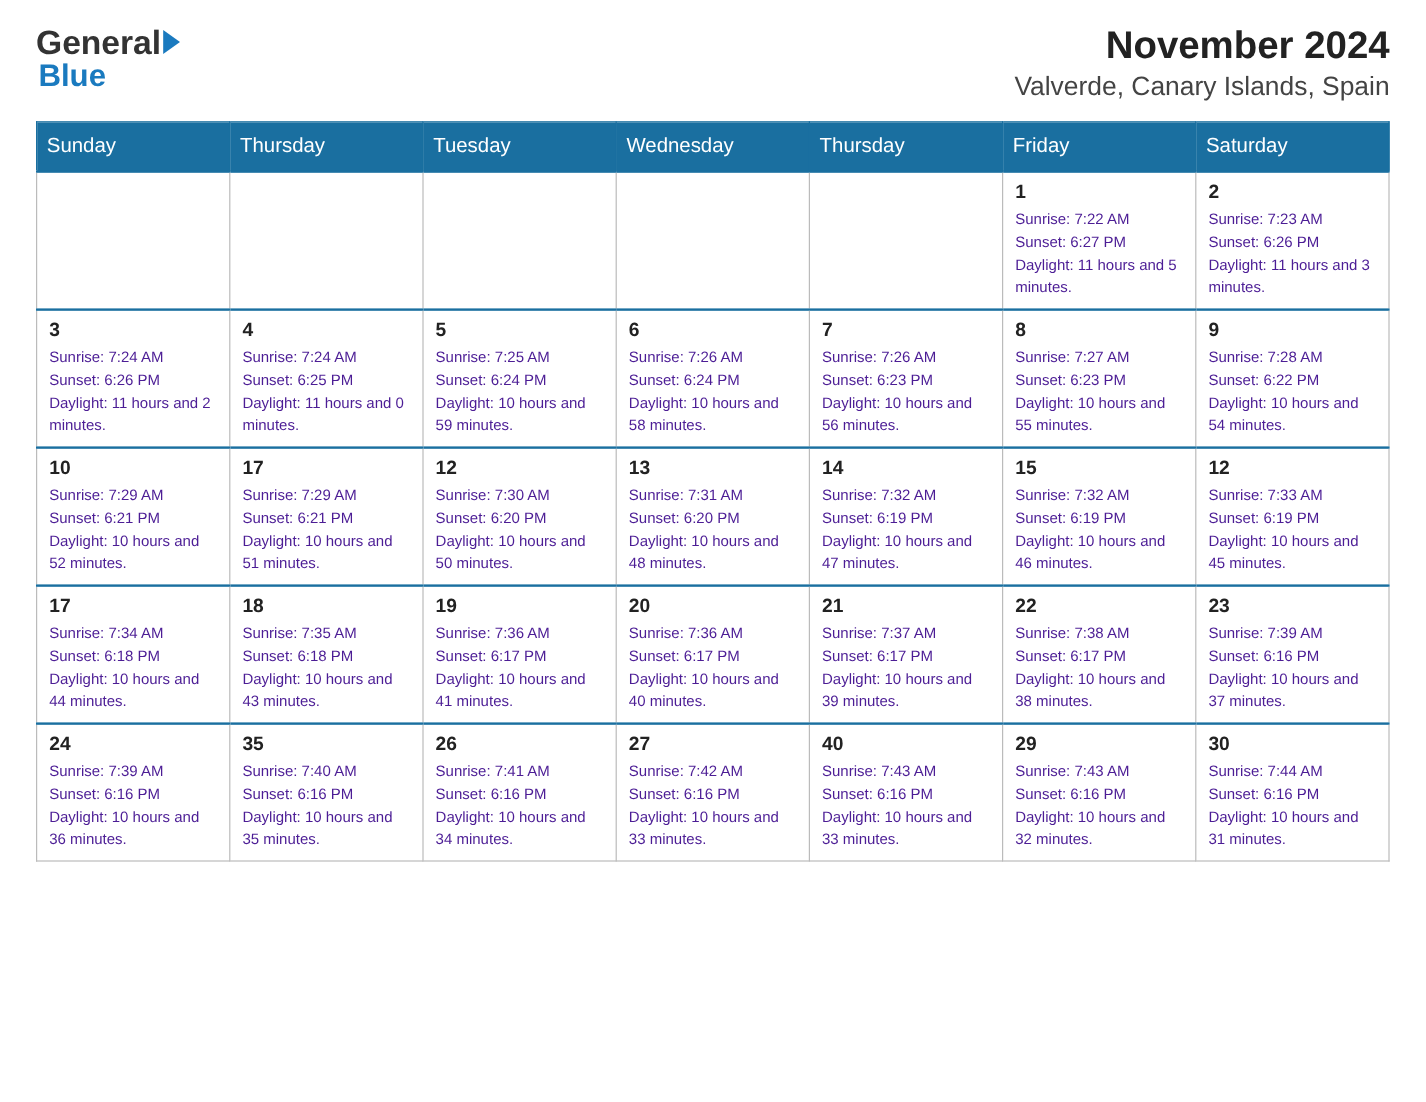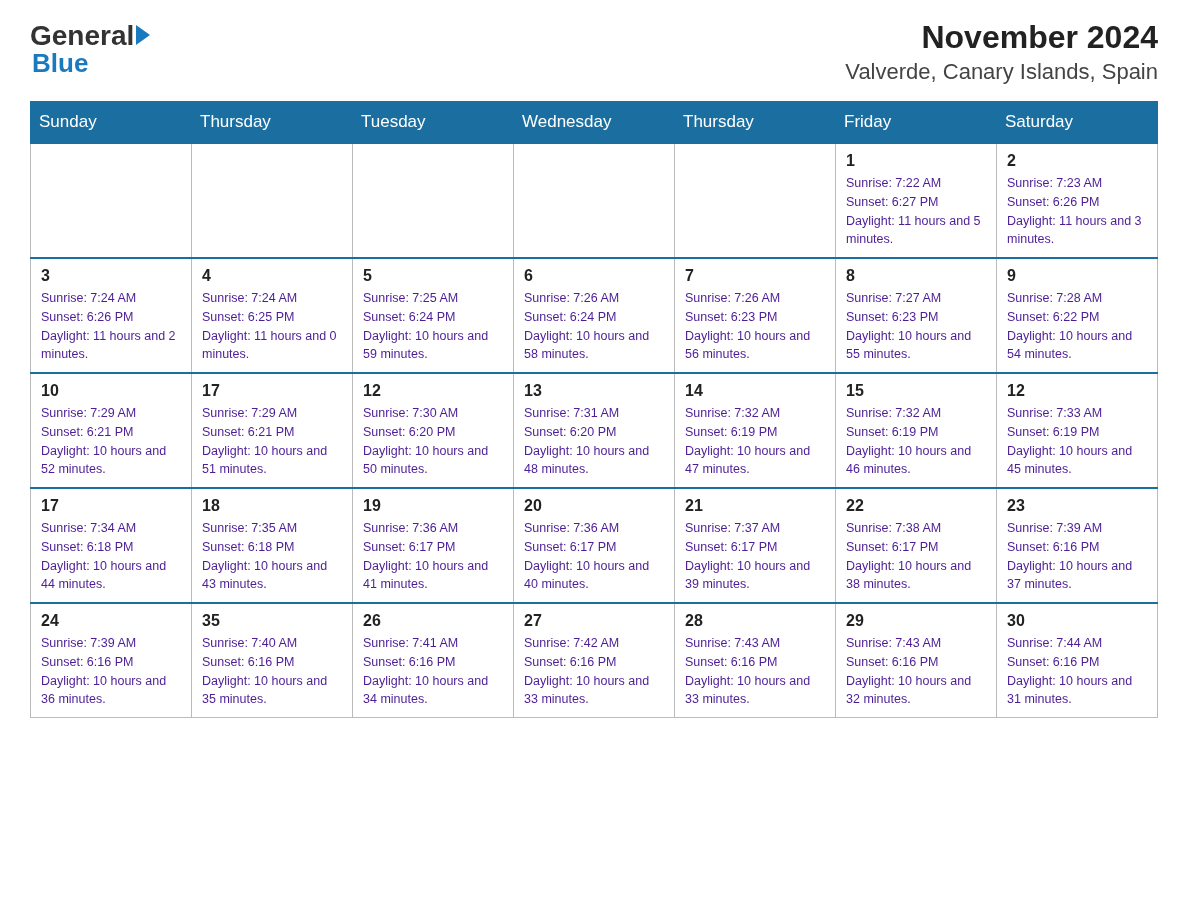--- a/index.html
+++ b/index.html
@@ -246,21 +246,21 @@
         </td>
         <td>
           <div class="day-number">26</div>
           <div class="day-info">Sunrise: 7:41 AM<br>Sunset: 6:16 PM<br>Daylight: 10 hours and 34 minutes.</div>
         </td>
         <td>
           <div class="day-number">27</div>
           <div class="day-info">Sunrise: 7:42 AM<br>Sunset: 6:16 PM<br>Daylight: 10 hours and 33 minutes.</div>
         </td>
         <td>
-          <div class="day-number">28</div>
+          <div class="day-number">40</div>
           <div class="day-info">Sunrise: 7:43 AM<br>Sunset: 6:16 PM<br>Daylight: 10 hours and 33 minutes.</div>
         </td>
         <td>
           <div class="day-number">29</div>
           <div class="day-info">Sunrise: 7:43 AM<br>Sunset: 6:16 PM<br>Daylight: 10 hours and 32 minutes.</div>
         </td>
         <td>
           <div class="day-number">30</div>
           <div class="day-info">Sunrise: 7:44 AM<br>Sunset: 6:16 PM<br>Daylight: 10 hours and 31 minutes.</div>
         </td>

